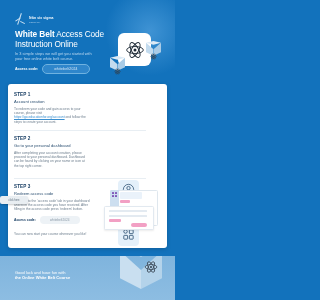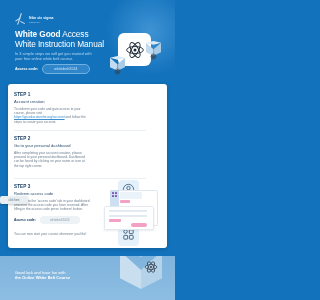--- a/index.html
+++ b/index.html
@@ -126,21 +126,21 @@
           <i class="c"></i>
       </div>
       <div class="logo-txt">
         <div class="l1">THE</div>
         <div class="l2">lean six sigma</div>
         <div class="l3">COMPANY</div>
       </div>
     </div>
 
     <div class="title">
-      <b>White Good</b><span> Access White Instruction Manual</span>
+      <b>White Belt</b><span> Access Code Instruction Online</span>
     </div>
 
     <div class="subtitle">In 3 simple steps we will get you started with your free online white belt course.</div>
 
     <div class="code-row">
       <span class="code-label">Access code:</span>
       <span class="code-pill">whitebelt2024</span>
     </div>
 
     <div class="atom-card">

